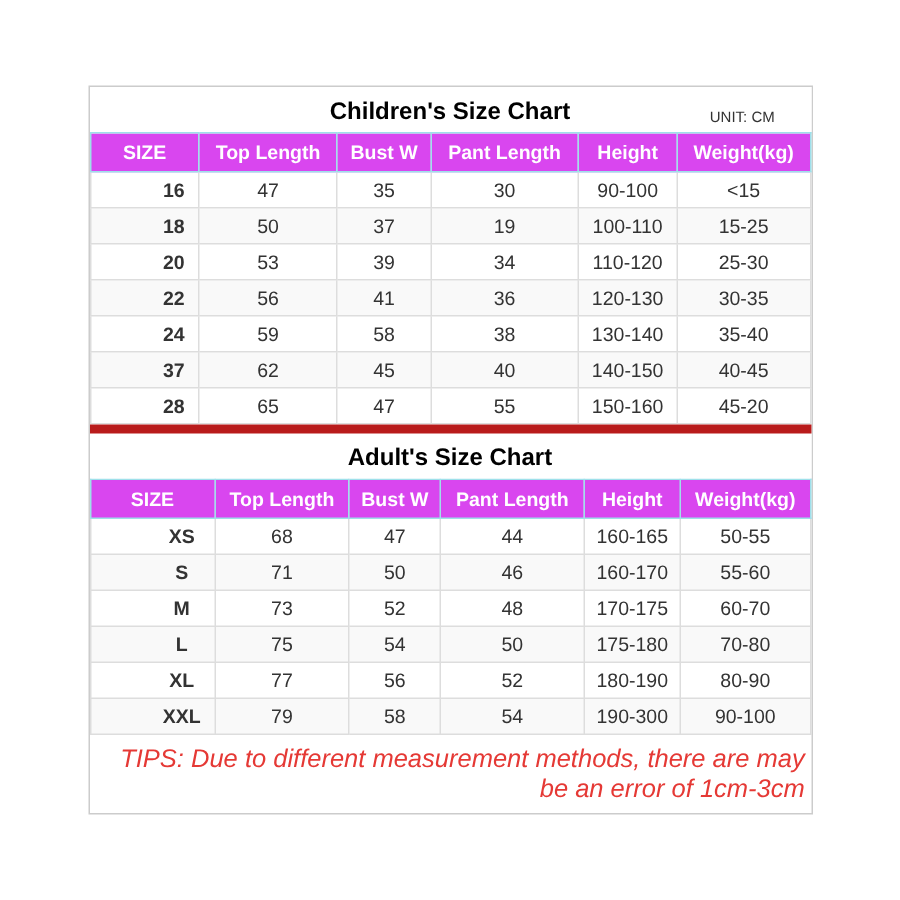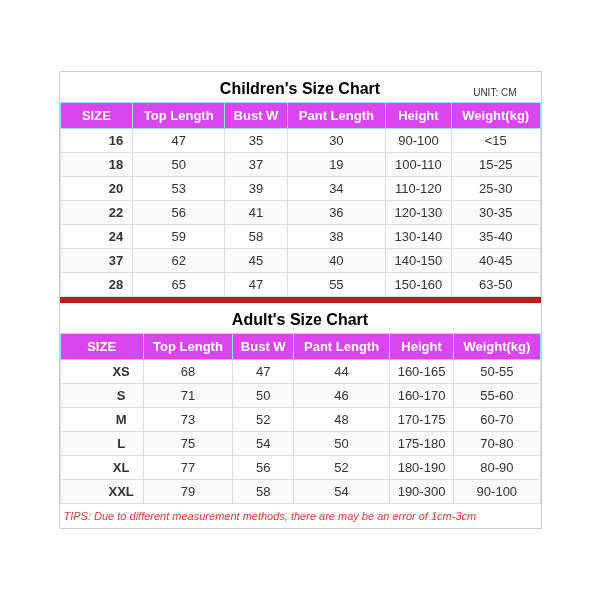--- a/index.html
+++ b/index.html
@@ -60,22 +60,22 @@
     }
     .size-cell {
       font-weight: bold;
       padding-left: 43px;
     }
     .adult-section {
       border-top: 6px solid #b91c1c;
       margin-top: 0;
     }
     .tips {
-      text-align: left;
-      font-size: 11px;
+      text-align: right;
+      font-size: 17px;
       color: #e53935;
       padding: 6px 4px;
       font-style: italic;
     }
   </style>
 </head>
 <body>
 
 <div class="chart-container">
 
@@ -143,21 +143,21 @@
           <td>40</td>
           <td>140-150</td>
           <td>40-45</td>
         </tr>
         <tr>
           <td class="size-cell">28</td>
           <td>65</td>
           <td>47</td>
           <td>55</td>
           <td>150-160</td>
-          <td>63-50</td>
+          <td>45-20</td>
         </tr>
       </tbody>
   </table>
 
   <div class="section-title adult-section">
     <span>Adult's Size Chart</span>
   </div>
 
   <table>
     <thead>

